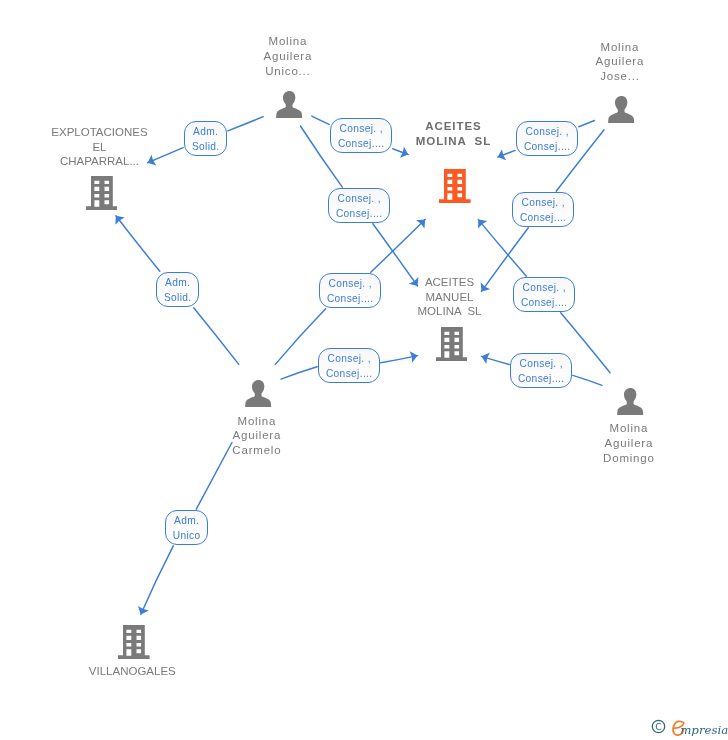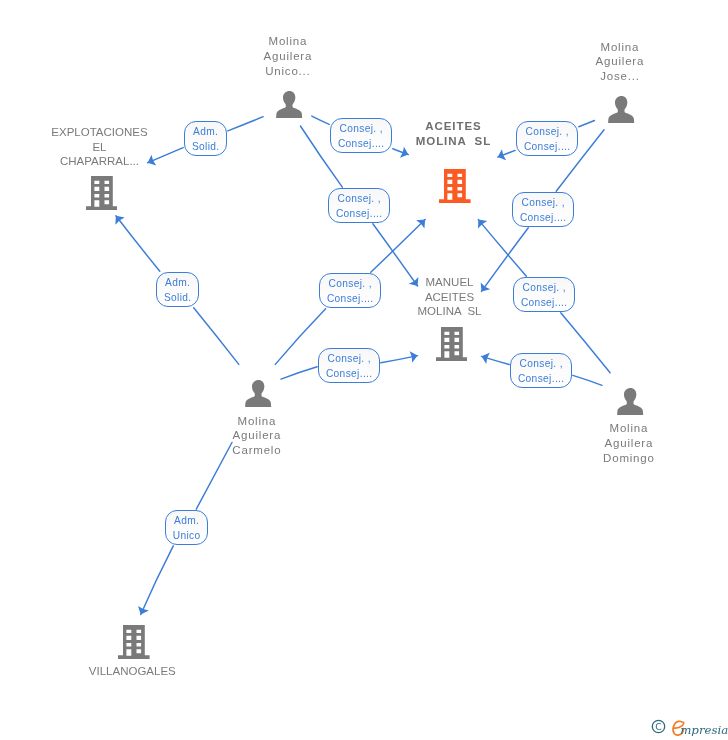--- a/index.html
+++ b/index.html
@@ -100,21 +100,21 @@
             <path fill="#7a7a7a" fill-rule="evenodd" d="M5.0 0h21.8v30.3H5.0V0zM0 30.3h31.6V34H0v-3.7zM8.4 4.7h4.9v3.4H8.4V4.7zM18.5 4.7h4.6v3.4h-4.6V4.7zM8.4 10.8h4.9v4.2H8.4v-4.2zM18.5 10.8h4.6v4.2h-4.6v-4.2zM8.4 17.9h4.9v3.7H8.4v-3.7zM18.5 17.9h4.6v3.7h-4.6v-3.7zM8.4 24.2h4.9v6.6H8.4v-6.6zM18.5 24.2h4.6v4.0h-4.6v-4.0z"></path>
           </svg></div>
       </div>
       <div class="node company highlight" style="left: 353px; width: 200px; top: 0px;">
         <div class="node-label" style="position: absolute; left: 0px; width: 200px; top: 119.196px;"><div>ACEITES</div><div>MOLINA  SL</div></div>
         <div class="node-icon" style="position: absolute; left: 86.2px; top: 169.1px;"><svg width="31.6" height="34" viewBox="0 0 31.6 34">
             <path fill="#fb5a22" fill-rule="evenodd" d="M5.0 0h21.8v30.3H5.0V0zM0 30.3h31.6V34H0v-3.7zM8.4 4.7h4.9v3.4H8.4V4.7zM18.5 4.7h4.6v3.4h-4.6V4.7zM8.4 10.8h4.9v4.2H8.4v-4.2zM18.5 10.8h4.6v4.2h-4.6v-4.2zM8.4 17.9h4.9v3.7H8.4v-3.7zM18.5 17.9h4.6v3.7h-4.6v-3.7zM8.4 24.2h4.9v6.6H8.4v-6.6zM18.5 24.2h4.6v4.0h-4.6v-4.0z"></path>
           </svg></div>
       </div>
       <div class="node company" style="left: 349.5px; width: 200px; top: 0px;">
-        <div class="node-label" style="position: absolute; left: 0px; width: 200px; top: 275.096px;"><div>MANUEL</div><div>ACEITES</div><div>MOLINA  SL</div></div>
+        <div class="node-label" style="position: absolute; left: 0px; width: 200px; top: 275.096px;"><div>ACEITES</div><div>MANUEL</div><div>MOLINA  SL</div></div>
         <div class="node-icon" style="position: absolute; left: 86.2px; top: 327.2px;"><svg width="31.6" height="34" viewBox="0 0 31.6 34">
             <path fill="#7a7a7a" fill-rule="evenodd" d="M5.0 0h21.8v30.3H5.0V0zM0 30.3h31.6V34H0v-3.7zM8.4 4.7h4.9v3.4H8.4V4.7zM18.5 4.7h4.6v3.4h-4.6V4.7zM8.4 10.8h4.9v4.2H8.4v-4.2zM18.5 10.8h4.6v4.2h-4.6v-4.2zM8.4 17.9h4.9v3.7H8.4v-3.7zM18.5 17.9h4.6v3.7h-4.6v-3.7zM8.4 24.2h4.9v6.6H8.4v-6.6zM18.5 24.2h4.6v4.0h-4.6v-4.0z"></path>
           </svg></div>
       </div>
       <div class="node company" style="left: 32.3px; width: 200px; top: 0px;">
         <div class="node-label" style="position: absolute; left: 0px; width: 200px; top: 663.796px;"><div>VILLANOGALES</div></div>
         <div class="node-icon" style="position: absolute; left: 86.2px; top: 625px;"><svg width="31.6" height="34" viewBox="0 0 31.6 34">
             <path fill="#7a7a7a" fill-rule="evenodd" d="M5.0 0h21.8v30.3H5.0V0zM0 30.3h31.6V34H0v-3.7zM8.4 4.7h4.9v3.4H8.4V4.7zM18.5 4.7h4.6v3.4h-4.6V4.7zM8.4 10.8h4.9v4.2H8.4v-4.2zM18.5 10.8h4.6v4.2h-4.6v-4.2zM8.4 17.9h4.9v3.7H8.4v-3.7zM18.5 17.9h4.6v3.7h-4.6v-3.7zM8.4 24.2h4.9v6.6H8.4v-6.6zM18.5 24.2h4.6v4.0h-4.6v-4.0z"></path>
           </svg></div>
       </div>

